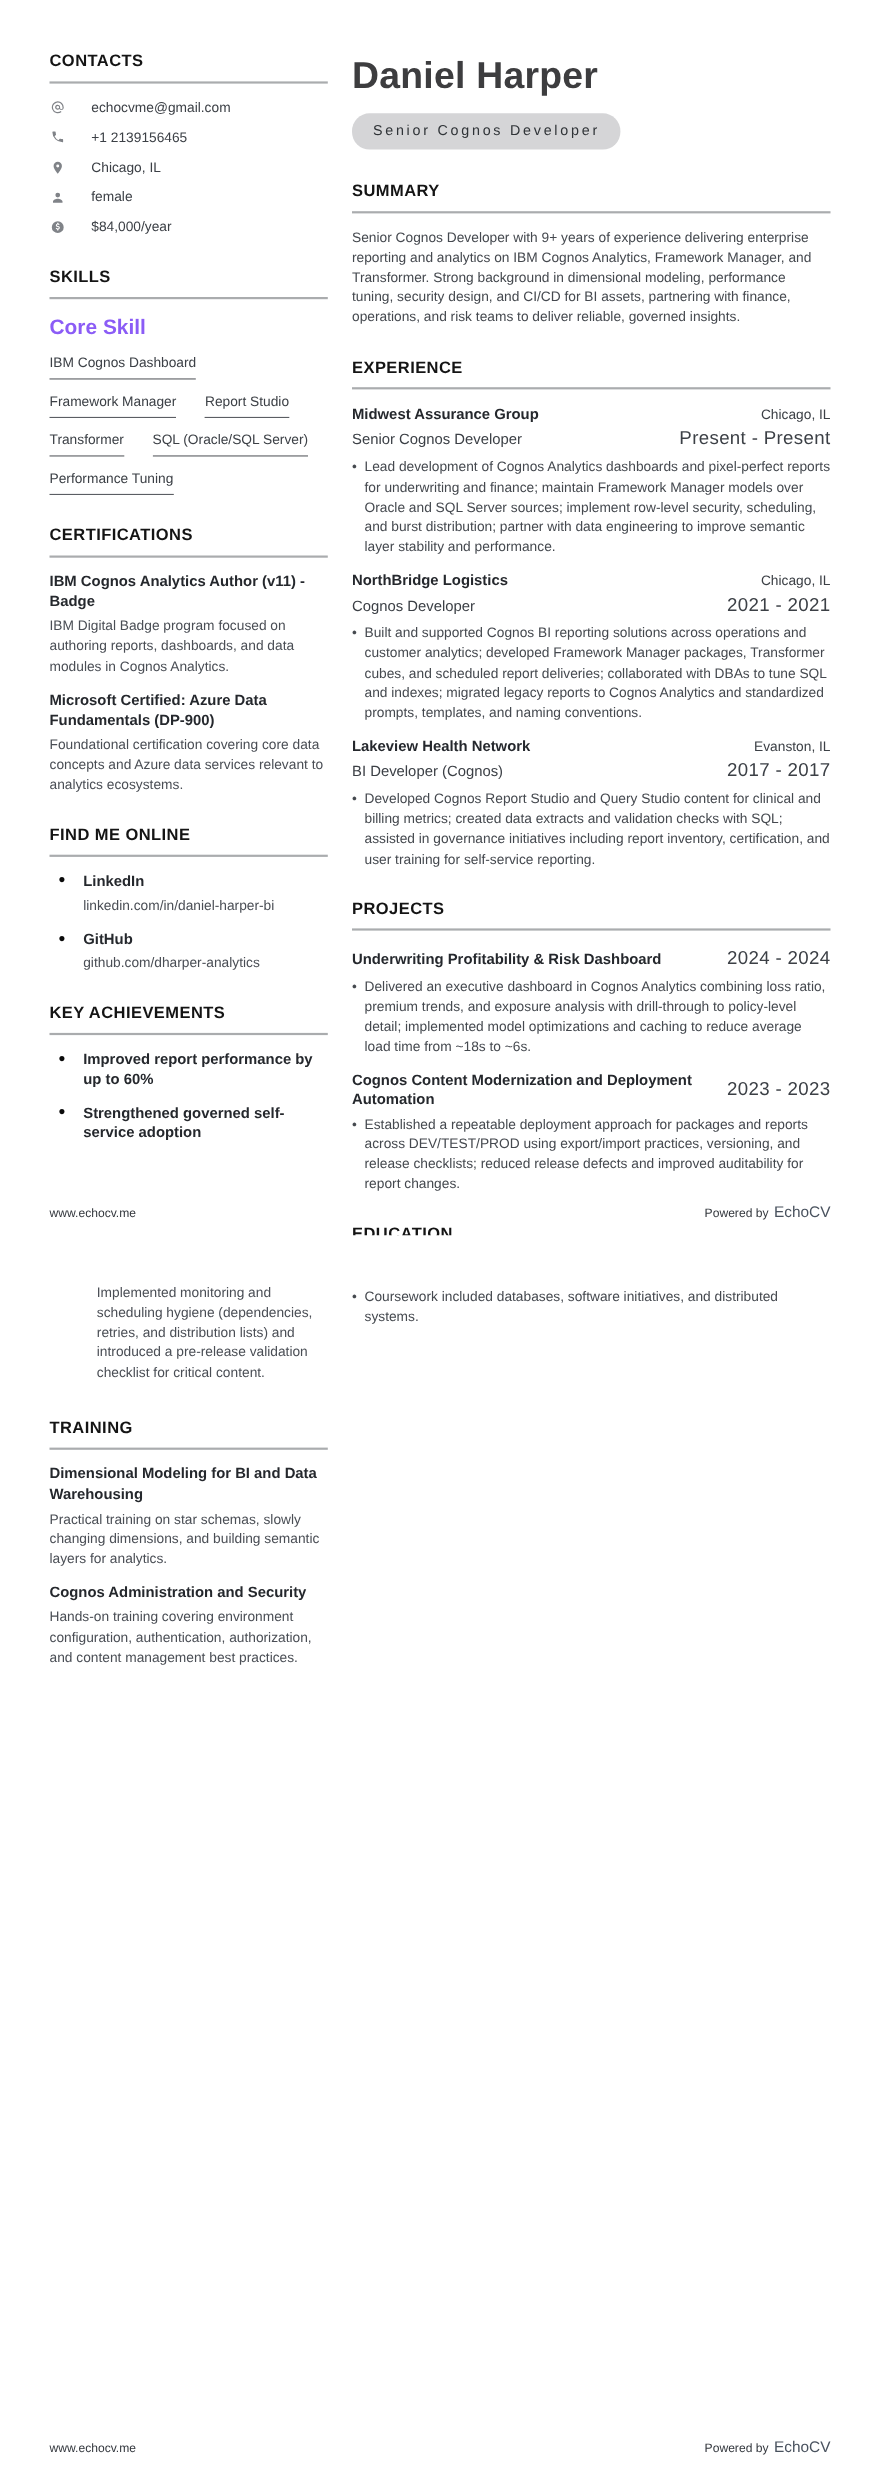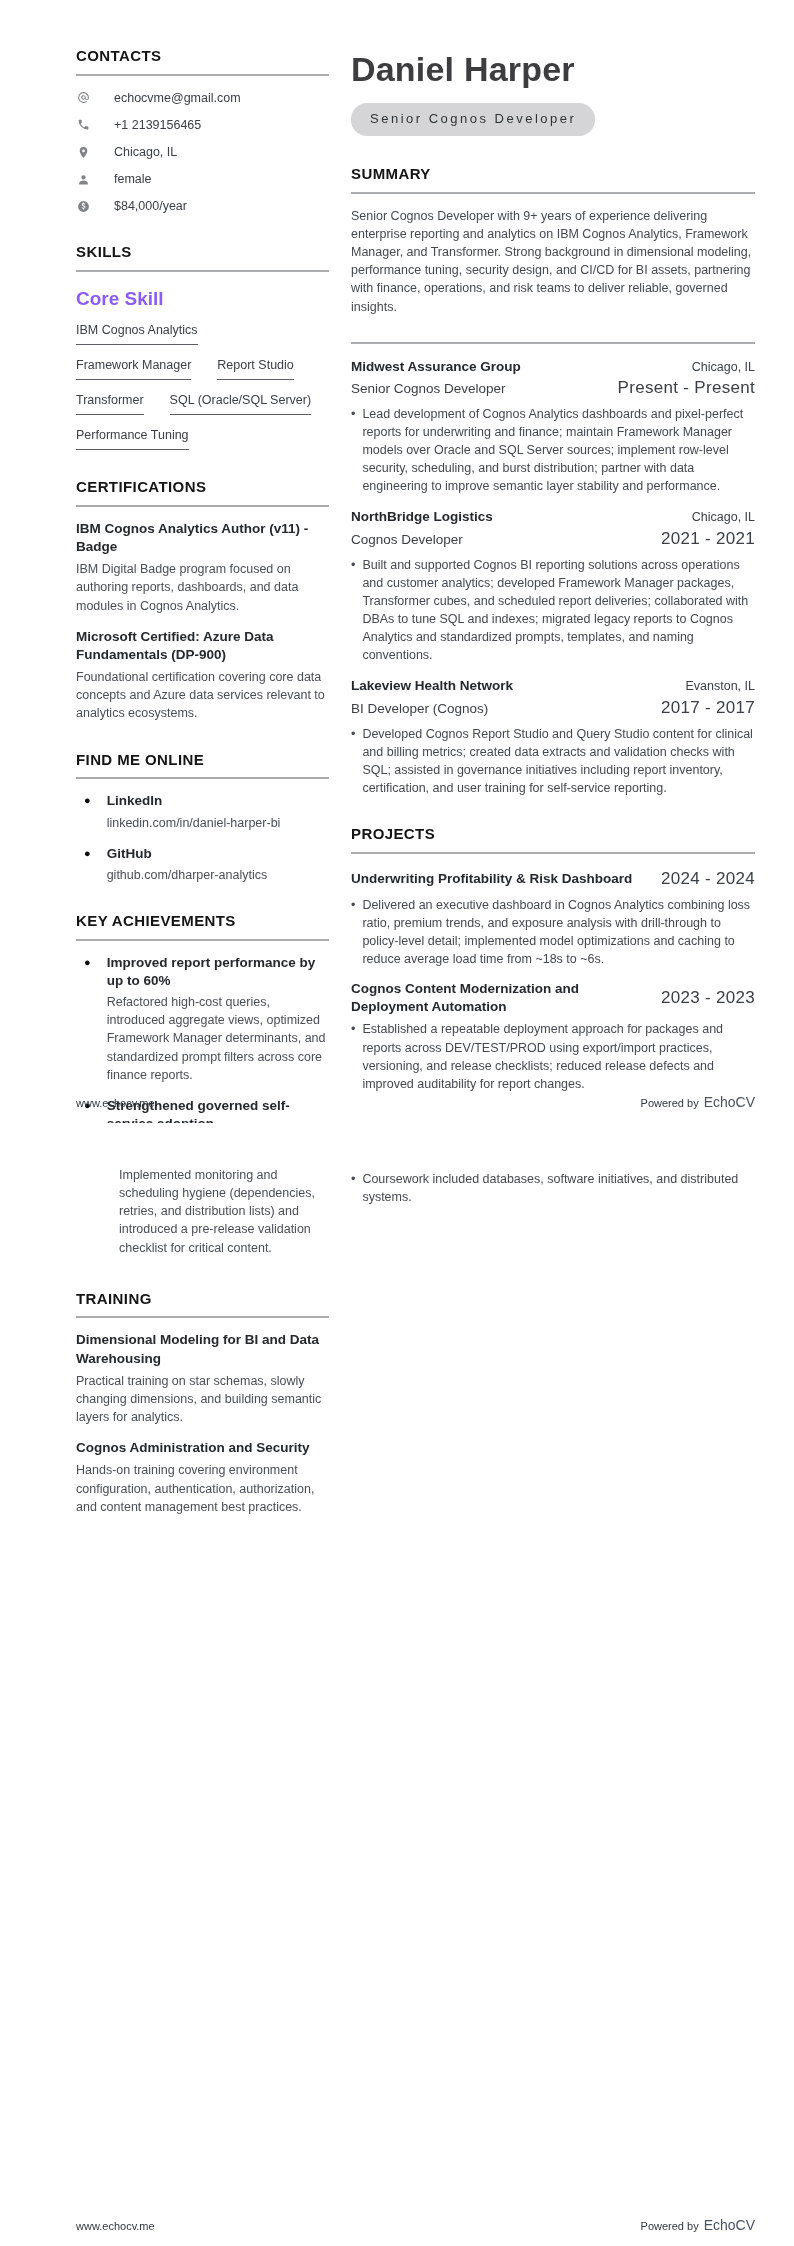--- a/index.html
+++ b/index.html
@@ -1,21 +1,21 @@
 <!DOCTYPE html>
 <html><head>
 <meta charset="utf-8">
 <style>
   * { margin:0; padding:0; box-sizing:border-box; }
   html,body { background:#ffffff; }
   .sheet {
     position:relative; width:794px; height:2246px; margin:0 auto;
     background:#ffffff; color:#45494f;
     font-family:"Liberation Sans","DejaVu Sans",sans-serif;
-    font-size:12.5px; line-height:1.45;padding-left:31px;
+    font-size:12.5px; line-height:1.45;
   }
   .page { position:relative; width:100%; height:1123px; overflow:hidden; }
   .cols { display:flex; padding:45px 39px 0 45px; gap:22px; }
   .col-left  { width:253px; flex:0 0 253px; }
   .col-right { flex:1; min-width:0; }
 
   
   .sec { margin-bottom:26px; }
   .sec-title {
     font-size:15px; font-weight:800; letter-spacing:.4px; color:#141414;
@@ -131,21 +131,21 @@
             </span>
             <span>$84,000/year</span>
           </div>
         </div>
 
         <div class="sec">
           <div class="sec-title">SKILLS</div>
           <div class="sec-rule"></div>
           <div class="skill-group-label">Core Skill</div>
           <div class="chips">
-            <span class="chip">IBM Cognos Analytics</span>
+            <span class="chip">IBM Cognos Dashboard</span>
             <span class="chip">Framework Manager</span>
             <span class="chip">Report Studio</span>
             <span class="chip">Transformer</span>
             <span class="chip">SQL (Oracle/SQL Server)</span>
             <span class="chip">Performance Tuning</span>
           </div>
         </div>
 
         <div class="sec">
           <div class="sec-title">CERTIFICATIONS</div>
@@ -179,21 +179,20 @@
           </div>
         </div>
 
         <div class="sec">
           <div class="sec-title">KEY ACHIEVEMENTS</div>
           <div class="sec-rule"></div>
           <div class="dot-item">
             <span class="dot">●</span>
             <span class="dot-body">
               <span class="dot-title">Improved report performance by up to 60%</span>
-              <div class="dot-sub">Refactored high-cost queries, introduced aggregate views, optimized Framework Manager determinants, and standardized prompt filters across core finance reports.</div>
             </span>
           </div>
           <div class="dot-item">
             <span class="dot">●</span>
             <span class="dot-body">
               <span class="dot-title">Strengthened governed self-service adoption</span>
               
             </span>
           </div>
 
@@ -208,20 +207,21 @@
           <div class="title-badge">Senior Cognos Developer</div>
         </div>
 
         <div class="sec">
           <div class="sec-title">SUMMARY</div>
           <div class="sec-rule"></div>
           <div>Senior Cognos Developer with 9+ years of experience delivering enterprise reporting and analytics on IBM Cognos Analytics, Framework Manager, and Transformer. Strong background in dimensional modeling, performance tuning, security design, and CI/CD for BI assets, partnering with finance, operations, and risk teams to deliver reliable, governed insights.</div>
         </div>
 
         <div class="sec">
+          <div class="sec-title">EXPERIENCE</div>
           <div class="sec-rule"></div>
 
           <div class="entry">
             <div class="entry-line">
               <span class="entry-company">Midwest Assurance Group</span>
               <span class="entry-loc">Chicago, IL</span>
             </div>
             <div class="entry-line">
               <span class="entry-role">Senior Cognos Developer</span>
               <span class="entry-dates">Present - Present</span>

